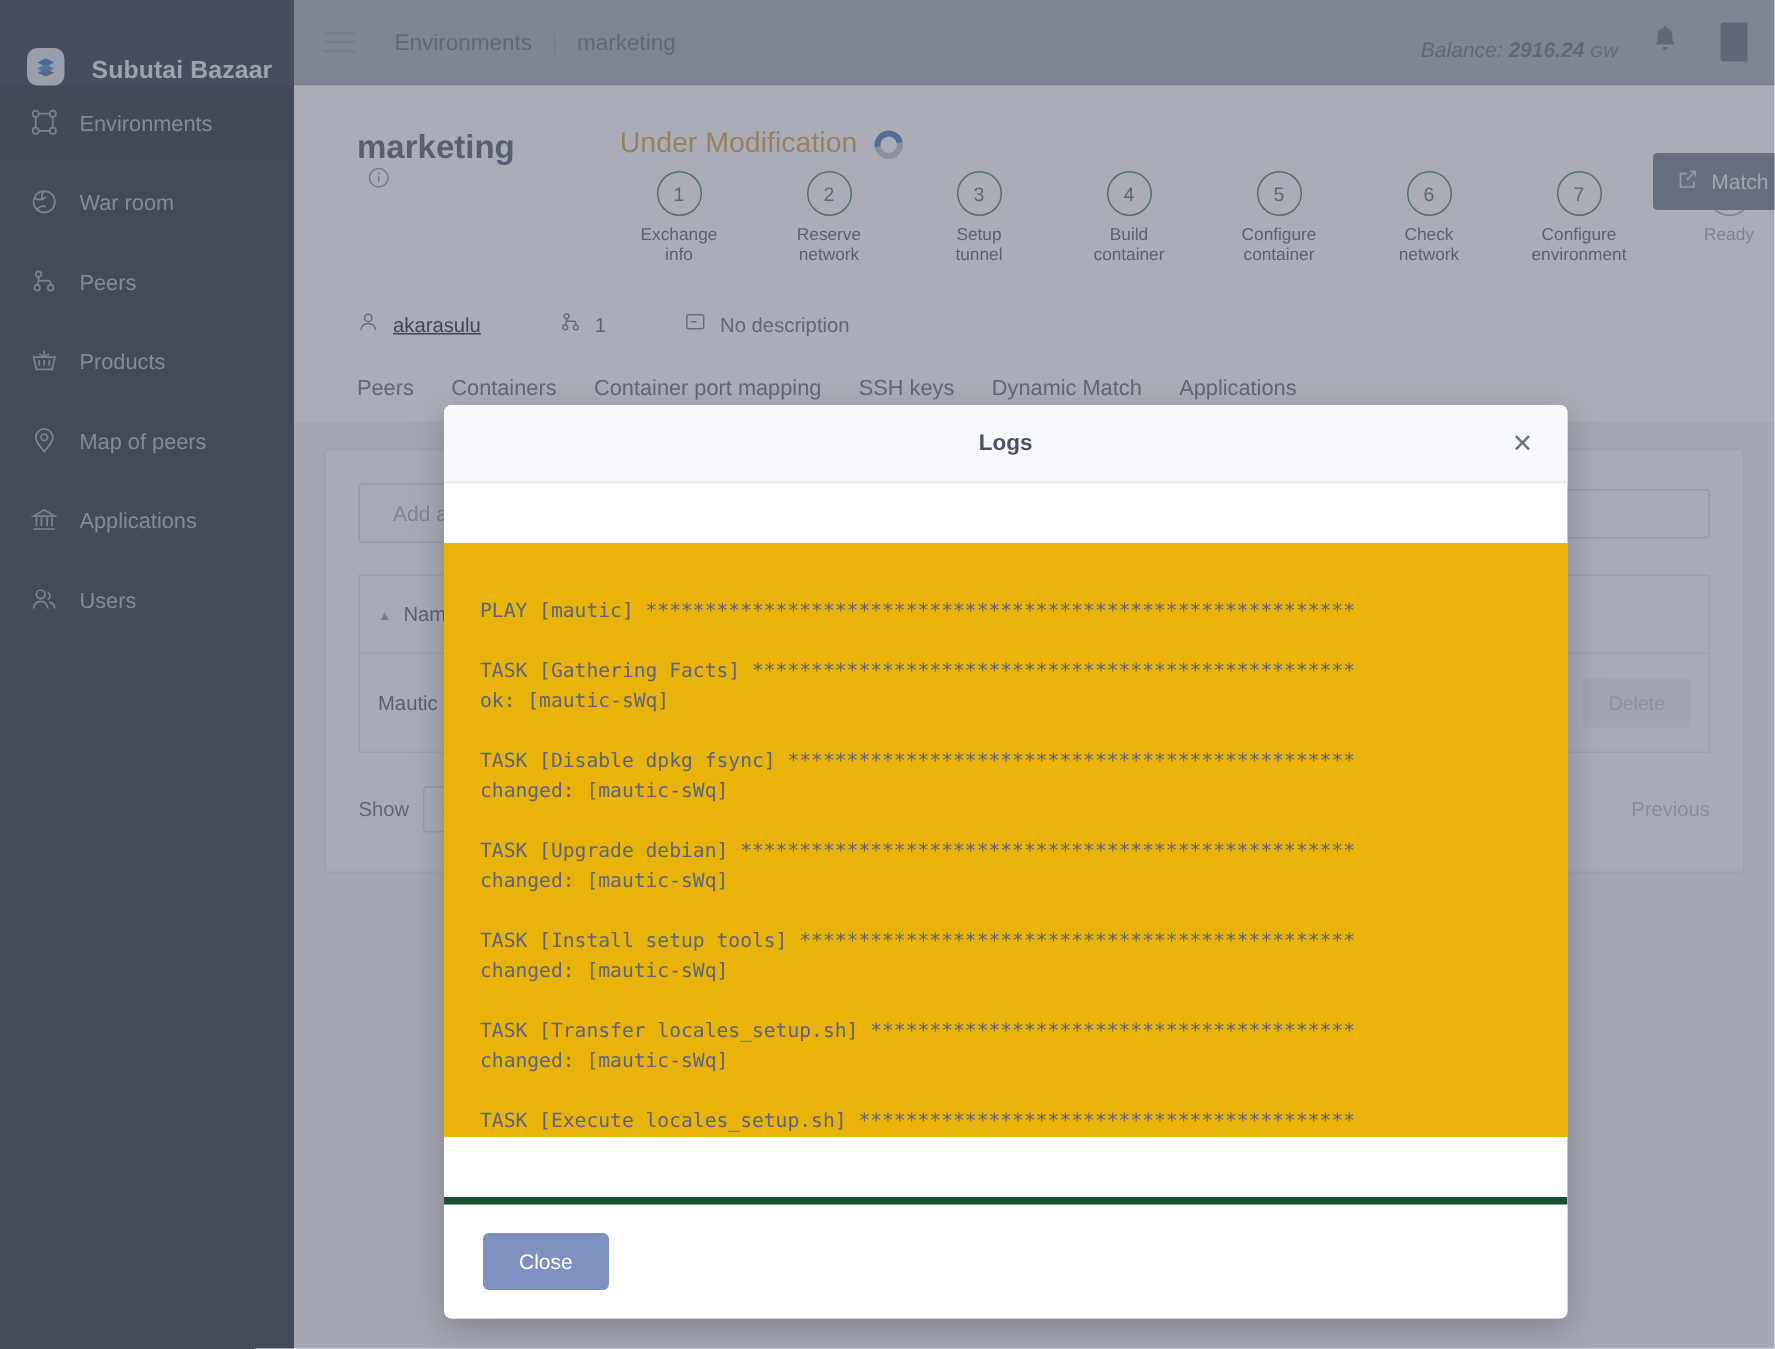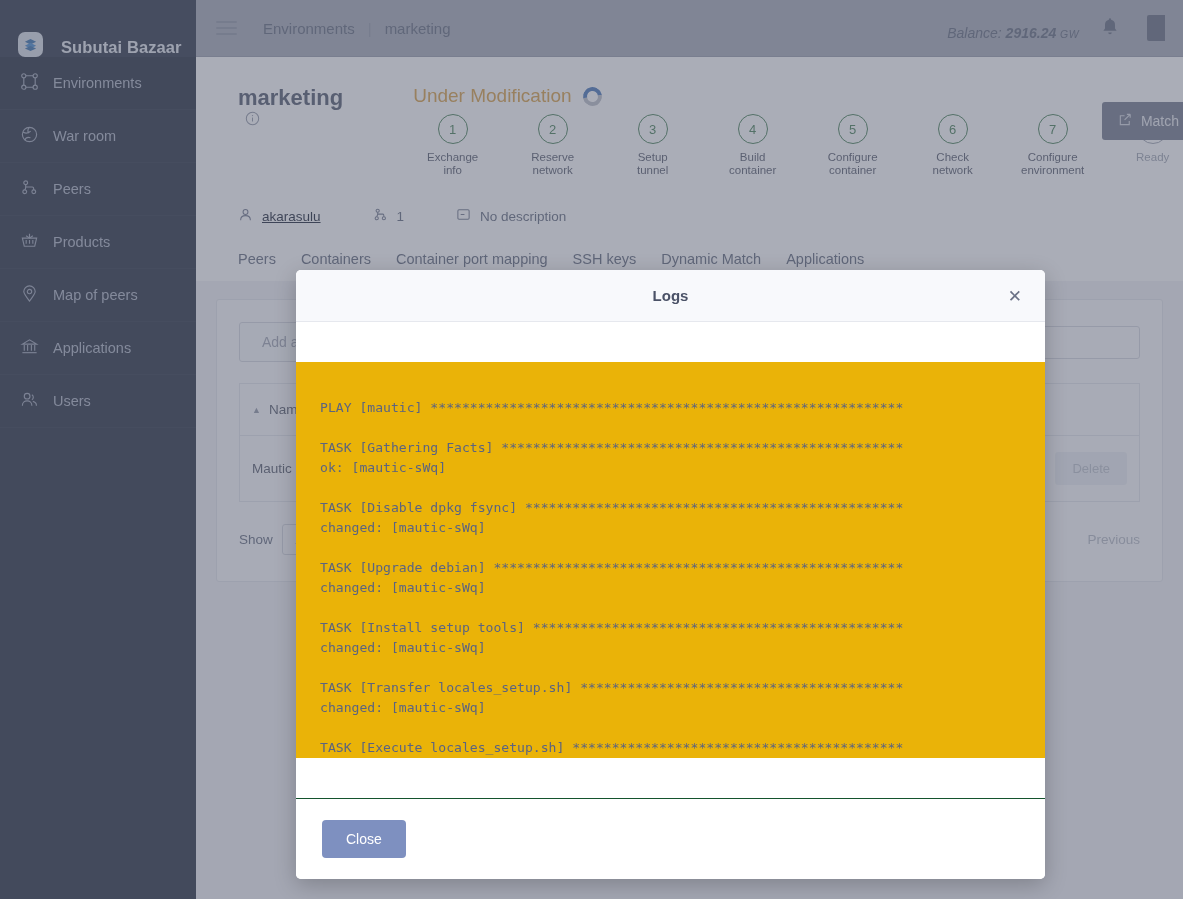--- a/index.html
+++ b/index.html
@@ -165,21 +165,21 @@
   }
   .modal-body {
     flex: 1; overflow: auto; padding: 36px 24px 18px 24px; background: #eab308;
   }
   .log {
     font-family: "DejaVu Sans Mono", "Liberation Mono", monospace;
     font-size: 13.1px; line-height: 20px; color: #5b6480;
     white-space: pre; overflow: hidden;
   }
   .modal-footer {
-    height: 81px; border-top: 1px solid #14532d; background: #fff;
+    height: 81px; border-top: 5px solid #14532d; background: #fff;
     display: flex; align-items: center; padding-left: 26px;
   }
   .close-btn {
     background: #7e90c0; color: #fff; border: none; border-radius: 4px;
     font-size: 14px; padding: 11px 24px; cursor: pointer;
   }
 </style>
 </head>
 <body>
 

